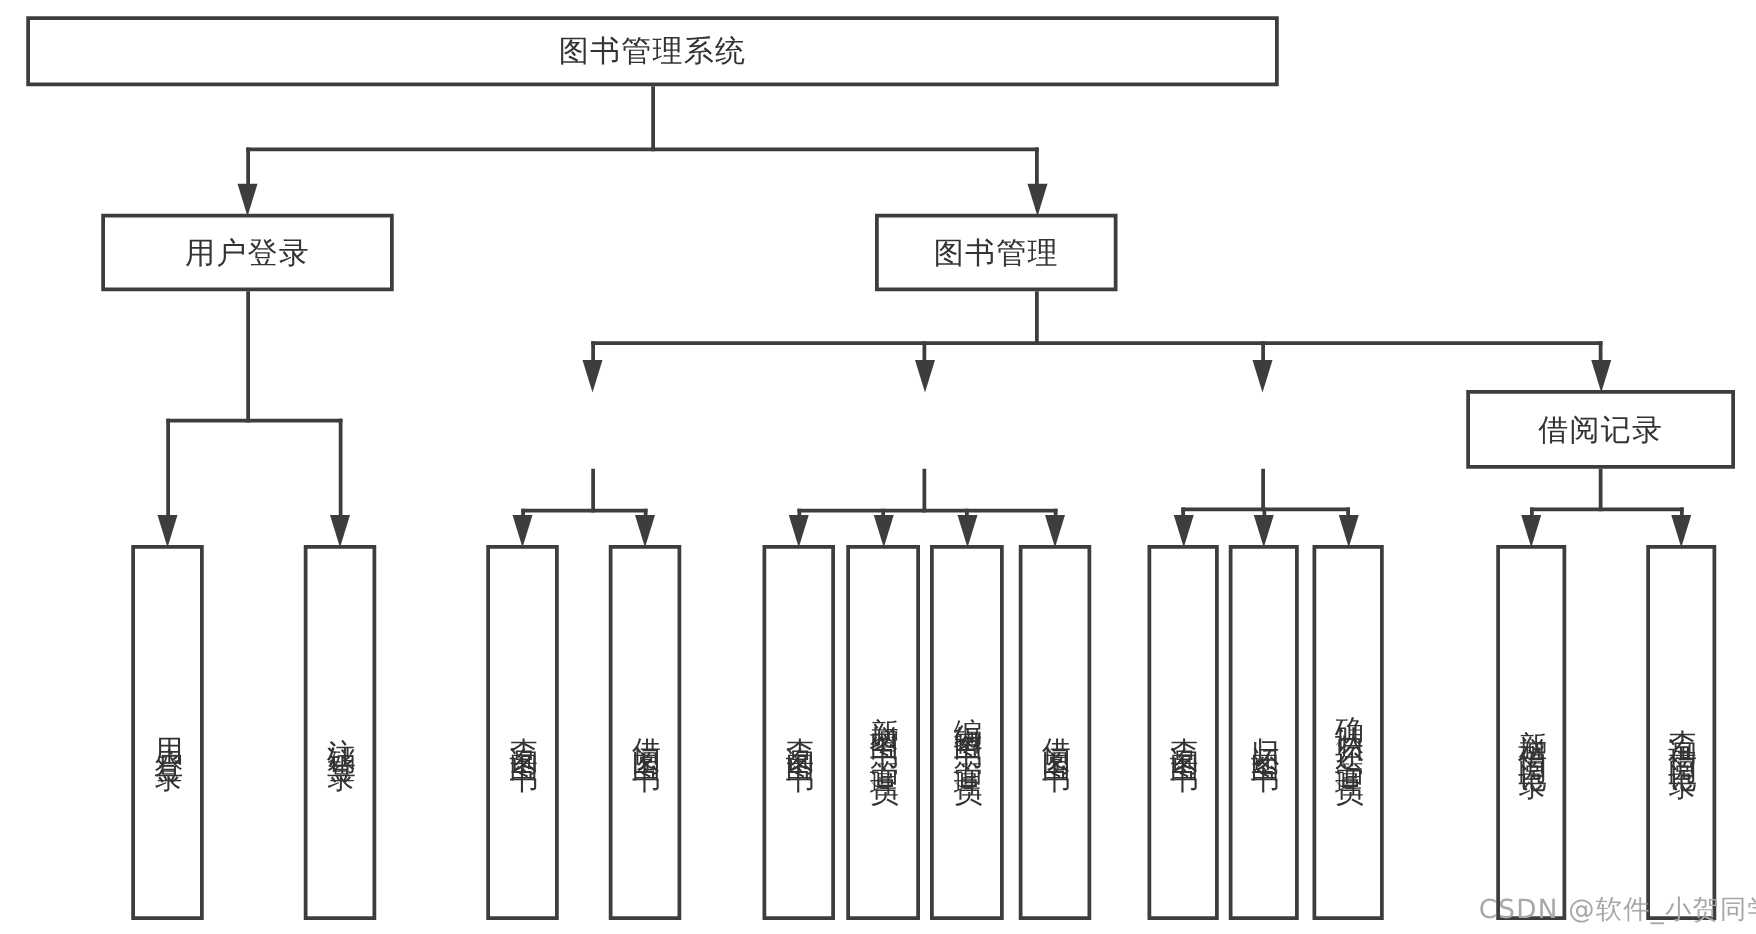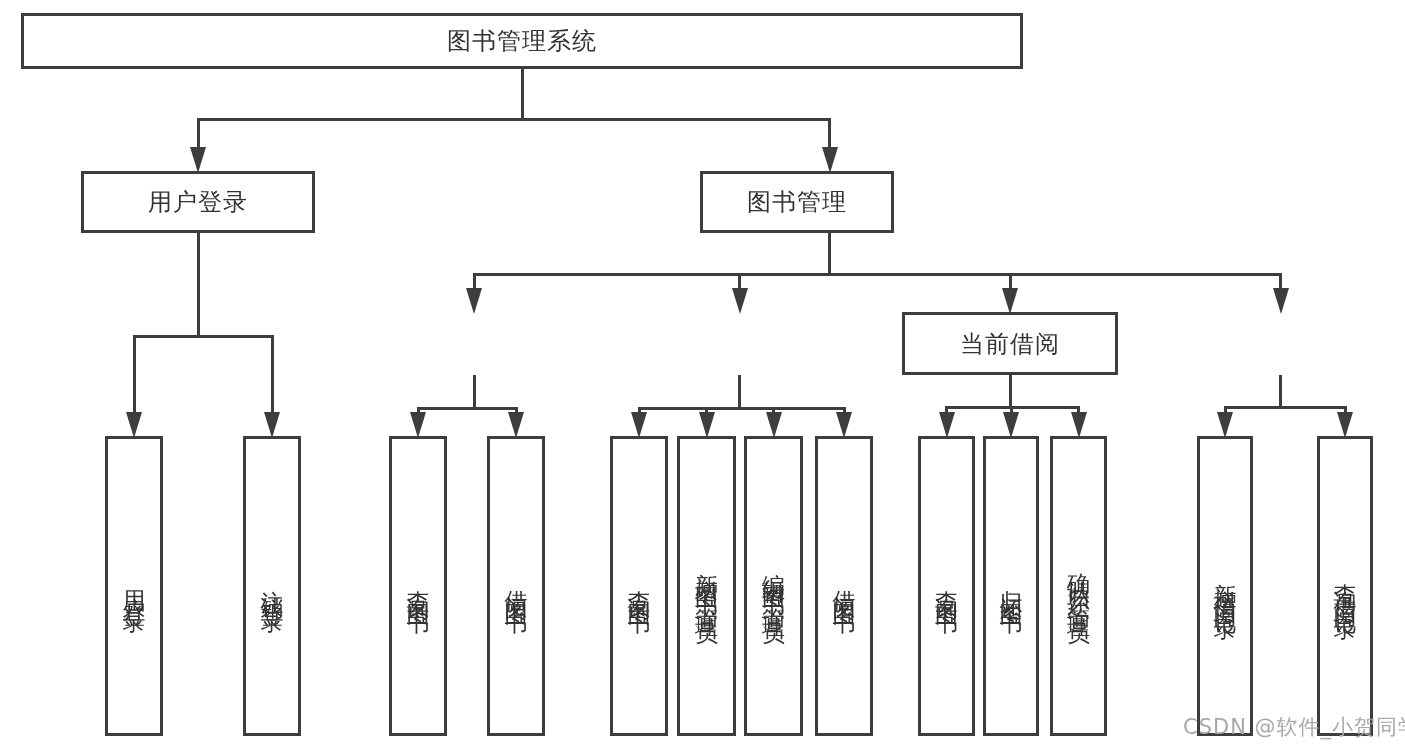--- a/index.html
+++ b/index.html
@@ -71,22 +71,22 @@
   <div class="watermark">CSDN @软件_小贺同学</div>
 <div class="node h" style="left: 21px; top: 13px; width: 1002px; height: 56px;">
       <span>图书管理系统</span>
     </div>
     <div class="node h" style="left: 81px; top: 171px; width: 234px; height: 62px;">
       <span>用户登录</span>
     </div>
     <div class="node h" style="left: 700px; top: 171px; width: 194px; height: 62px;">
       <span>图书管理</span>
     </div>
-    <div class="node h" style="left: 902px; top: 312px; width: 216px; height: 63px;">
-      <span>当前借阅</span>
+    <div class="node h" style="left: 1173px; top: 312px; width: 215px; height: 63px;">
+      <span>借阅记录</span>
     </div>
     <div class="node v" style="left: 105px; top: 436px; width: 58px; height: 300px;">
       <span>用户登录</span>
     </div>
     <div class="node v" style="left: 243px; top: 436px; width: 58px; height: 300px;">
       <span>注销登录</span>
     </div>
     <div class="node v" style="left: 389px; top: 436px; width: 58px; height: 300px;">
       <span>查询图书</span>
     </div>

